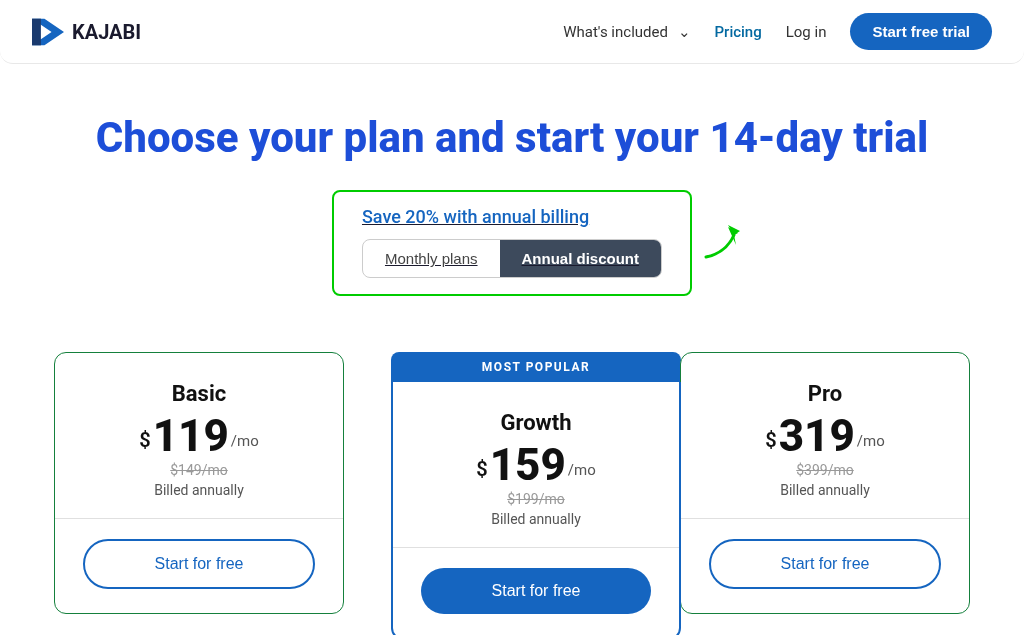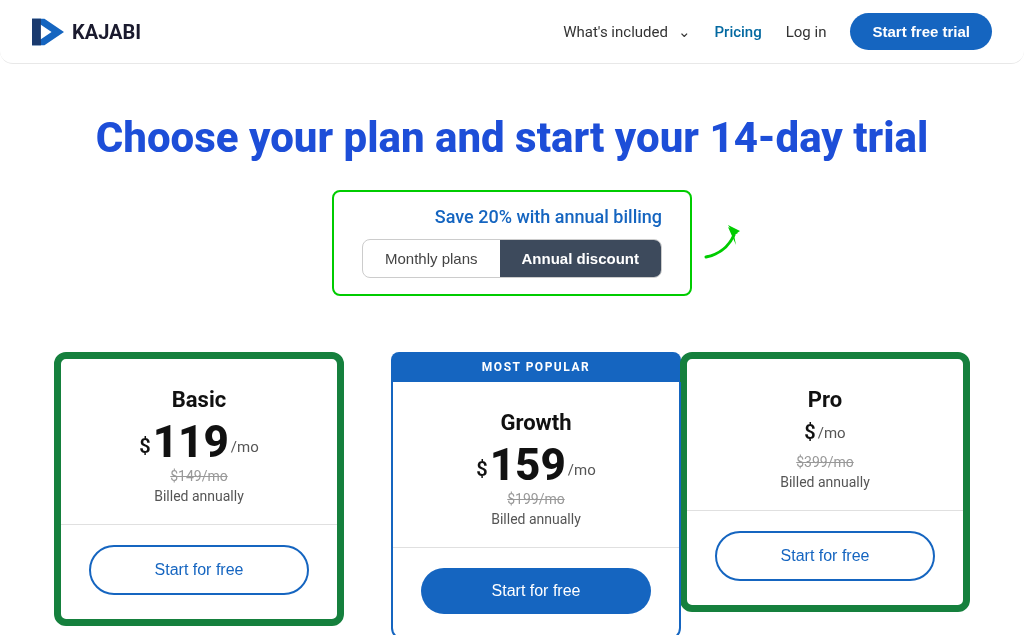--- a/index.html
+++ b/index.html
@@ -74,23 +74,24 @@
       align-items: center;
       margin-bottom: 36px;
       position: relative;
     }
     .save-badge-wrapper {
       border: 2.5px solid #00cc00;
       border-radius: 8px;
       padding: 14px 28px 16px;
       display: inline-flex;
       flex-direction: column;
-      align-items: flex-end;
+      align-items: flex-start;
       gap: 12px;
       position: relative;
+      text-decoration: underline;
     }
     .save-text {
       color: #1565c0;
       font-size: 18px;
       font-weight: 500;
     }
     .toggle-buttons {
       display: flex;
       border: 1px solid #ccc;
       border-radius: 8px;
@@ -120,21 +121,21 @@
     
     .pricing-section {
       display: flex;
       justify-content: center;
       gap: 0;
       padding: 0 40px 40px;
       align-items: flex-start;
     }
     .card {
       background: #fff;
-      border: 7px solid #15803d;
+      border: 1px solid #15803d;
       border-radius: 12px;
       padding: 28px 28px 24px;
       width: 290px;
       text-align: center;
       position: relative;
     }
     .card.popular {
       border: 2.5px solid #1565c0;
       border-top: none;
       border-radius: 0 0 12px 12px;
@@ -301,20 +302,21 @@
       <div class="billed-text">Billed annually</div>
       <hr class="divider">
       <button class="btn-start-free btn-filled">Start for free</button>
     </div>
   </div>
 
   <div class="card" style="margin-left: -1px; border-radius: 12px;">
     <div class="card-name">Pro</div>
     <div class="price-row">
       <span class="price-dollar">$</span>
+      <span class="price-amount">319</span>
       <span class="price-per">/mo</span>
     </div>
     <div class="price-original">$399/mo</div>
     <div class="billed-text">Billed annually</div>
     <hr class="divider">
     <button class="btn-start-free btn-outline">Start for free</button>
   </div>
 
 </section>
 

